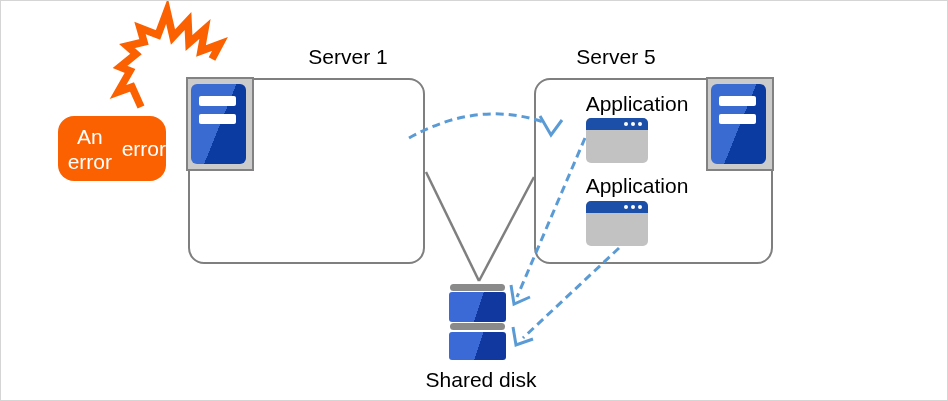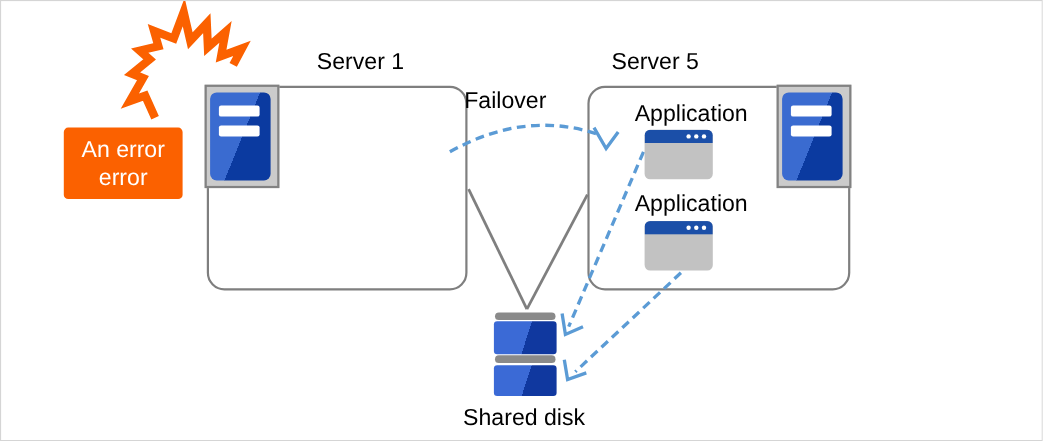--- a/index.html
+++ b/index.html
@@ -3,21 +3,21 @@
 <meta charset="utf-8">
 <style>
   html,body{margin:0;padding:0;background:#fff;}
   #canvas{
     position:relative;width:948px;height:401px;background:#ffffff;
     border:1.5px solid #d5d5d5;box-sizing:border-box;overflow:hidden;
     font-family:"Liberation Sans",sans-serif;
   }
   .lbl{
     position:absolute;font:400 21px/24px "Liberation Sans",sans-serif;
-    color:#000;white-space:nowrap;
+    color:#000;text-align:center;white-space:nowrap;
   }
   .box{
     position:absolute;border:2.5px solid #7f7f7f;border-radius:16px;
     background:#ffffff;box-sizing:border-box;
   }
   svg.overlay{position:absolute;left:0;top:0;pointer-events:none;}
   .plate{
     position:absolute;background:#cbcbcb;border:2px solid #828282;
     box-sizing:border-box;z-index:4;
   }
@@ -32,22 +32,22 @@
   }
   .titlebar{position:relative;height:12px;background:#1b4fa8;}
   .dot{position:absolute;width:4px;height:4px;border-radius:50%;background:#fff;top:4px;}
   .diskcap{position:absolute;width:55px;height:7px;border-radius:3.5px;background:#8a8a8a;z-index:3;}
   .diskbody{
     position:absolute;width:57px;height:30px;border-radius:3px;z-index:3;
     background:linear-gradient(108deg,#3b6ad6 52%,#10389f 52%);
   }
   #error-box{
     position:absolute;left:57px;top:115px;width:108px;height:65px;
-    background:#fb6100;border-radius:4px;color:#fff;z-index:2;
-    display:flex;flex-direction:column;align-items:center;justify-content:center;
+    background:#fb6100;border-radius:16px;color:#fff;z-index:2;
+    display:flex;align-items:center;justify-content:center;
     font:400 21px/25px "Liberation Sans",sans-serif;text-align:center;
   }
 </style>
 </head>
 <body>
 
 <div id="canvas">
 
   <div class="box" style="left:187px;top:77px;width:237px;height:186px"></div>
   <div class="box" style="left:533px;top:77px;width:239px;height:186px"></div>
@@ -64,21 +64,20 @@
 
     <line x1="584" y1="137" x2="516" y2="296" stroke="#5b9bd5" stroke-width="3" stroke-dasharray="8 5"></line>
     <polyline points="510,284 513,303 529,296" fill="none" stroke="#5b9bd5" stroke-width="3"></polyline>
 
     <line x1="618" y1="247" x2="522" y2="337" stroke="#5b9bd5" stroke-width="3" stroke-dasharray="8 5"></line>
     <polyline points="512,326 515,344 532,338" fill="none" stroke="#5b9bd5" stroke-width="3"></polyline>
   </svg>
 
   <div class="lbl" style="left:287px;top:44px;width:120px">Server 1</div>
   <div class="lbl" style="left:555px;top:44px;width:120px">Server 5</div>
-  <div class="lbl" style="left:421px;top:79px;width:120px">Failover</div>
   <div class="lbl" style="left:576px;top:91px;width:120px">Application</div>
   <div class="lbl" style="left:576px;top:173px;width:120px">Application</div>
   <div class="lbl" style="left:420px;top:367px;width:120px">Shared disk</div>
 
   <div id="error-box">
     <div>An error</div>
     <div>error</div>
   </div>
 
   <div class="plate" style="left:185px;top:76px;width:68px;height:94px">

